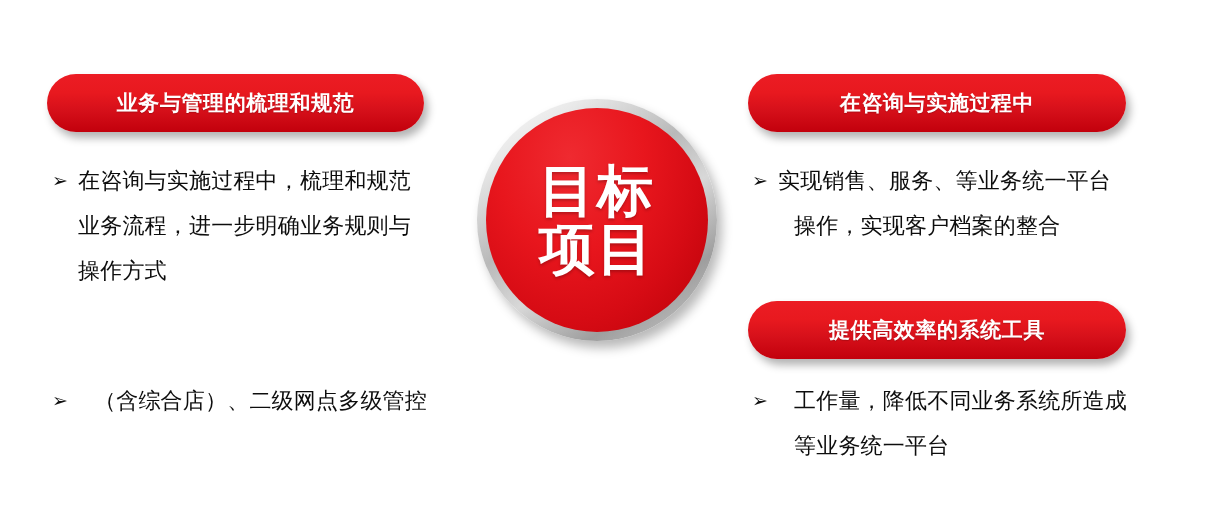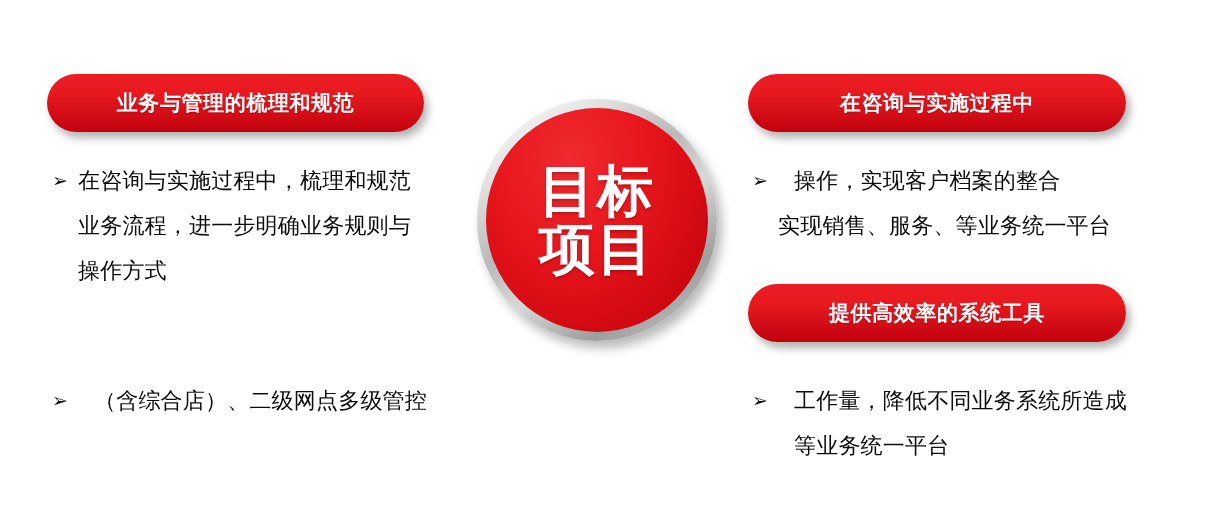--- a/index.html
+++ b/index.html
@@ -43,21 +43,21 @@
     font-weight: bold;
     letter-spacing: 0.6px;
     line-height: 1;
     white-space: nowrap;
     text-shadow: 0 1px 1px rgba(0,0,0,0.18);
   }
 
   .pill.p1 { left: 47px;  top: 74px;  width: 377px; }
   .pill.p2 { left: 47px;  top: 297px; width: 377px; }
   .pill.p3 { left: 748px; top: 74px;  width: 378px; }
-  .pill.p4 { left: 748px; top: 284px; width: 378px; text-align: center; }
+  .pill.p4 { left: 748px; top: 301px; width: 378px; text-align: center; }
 
   
   .bullet {
     position: absolute;
     display: flex;
     align-items: flex-start;
     box-sizing: border-box;
   }
   .bullet-marker {
     flex: 0 0 auto;
@@ -169,22 +169,22 @@
     </div>
   </div>
 
   <div class="pill p3">
     <span class="pill-label">在咨询与实施过程中</span>
   </div>
 
   <div class="bullet b3">
     <span class="bullet-marker">➢</span>
     <div class="bullet-text">
+      <span class="ln">实现销售、服务、等业务统一平台</span>
       <span class="ln indent">操作，实现客户档案的整合</span>
-      <span class="ln">实现销售、服务、等业务统一平台</span>
     </div>
   </div>
 
   <div class="pill p4">
     <span class="pill-label">提供高效率的系统工具</span>
   </div>
 
   <div class="bullet b4">
     <span class="bullet-marker">➢</span>
     <div class="bullet-text">

